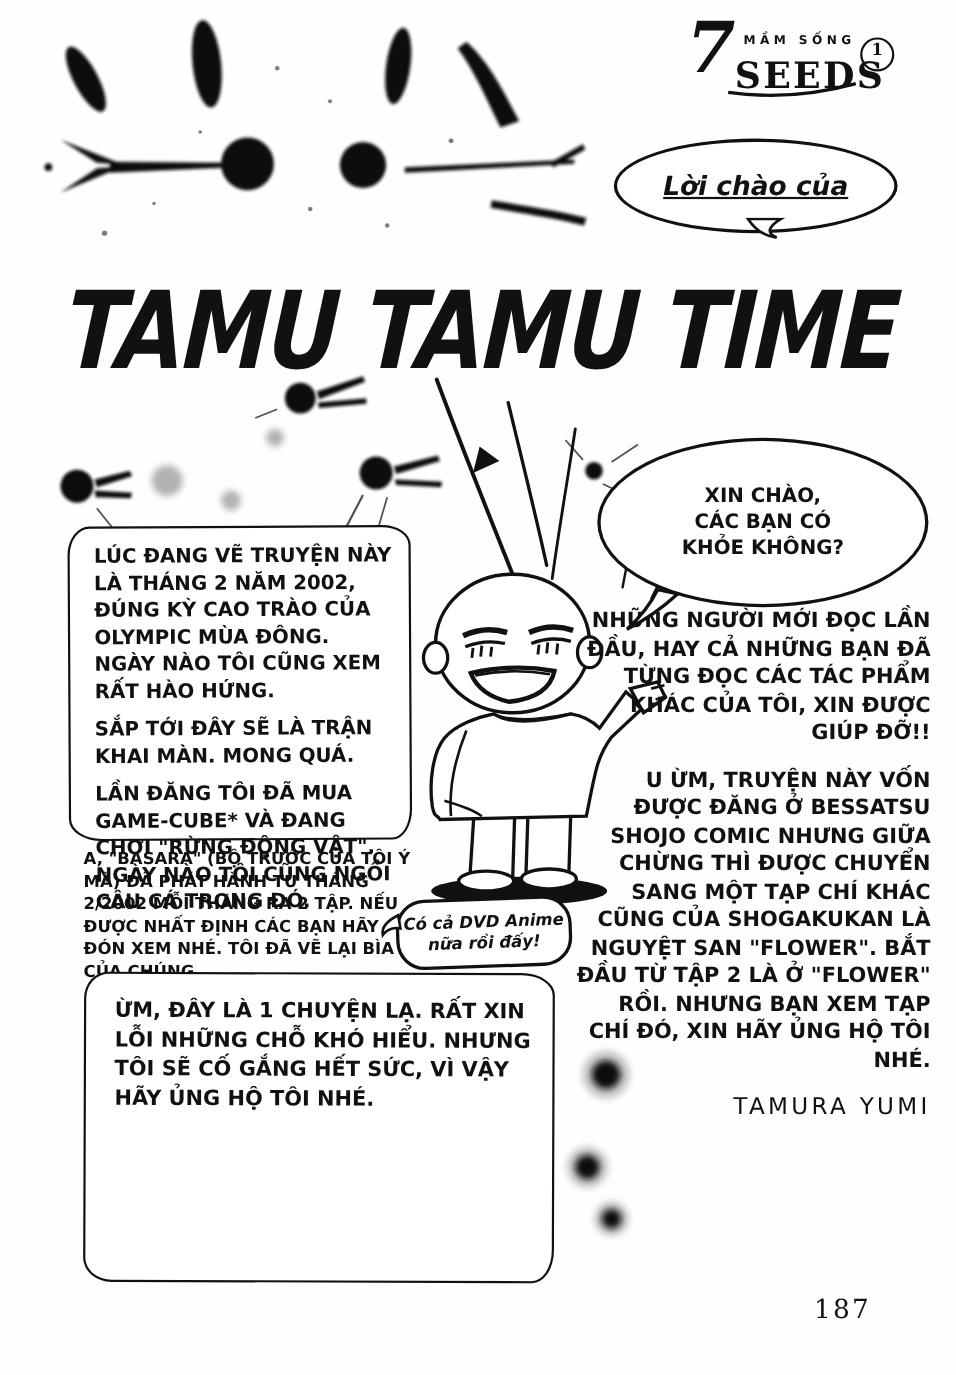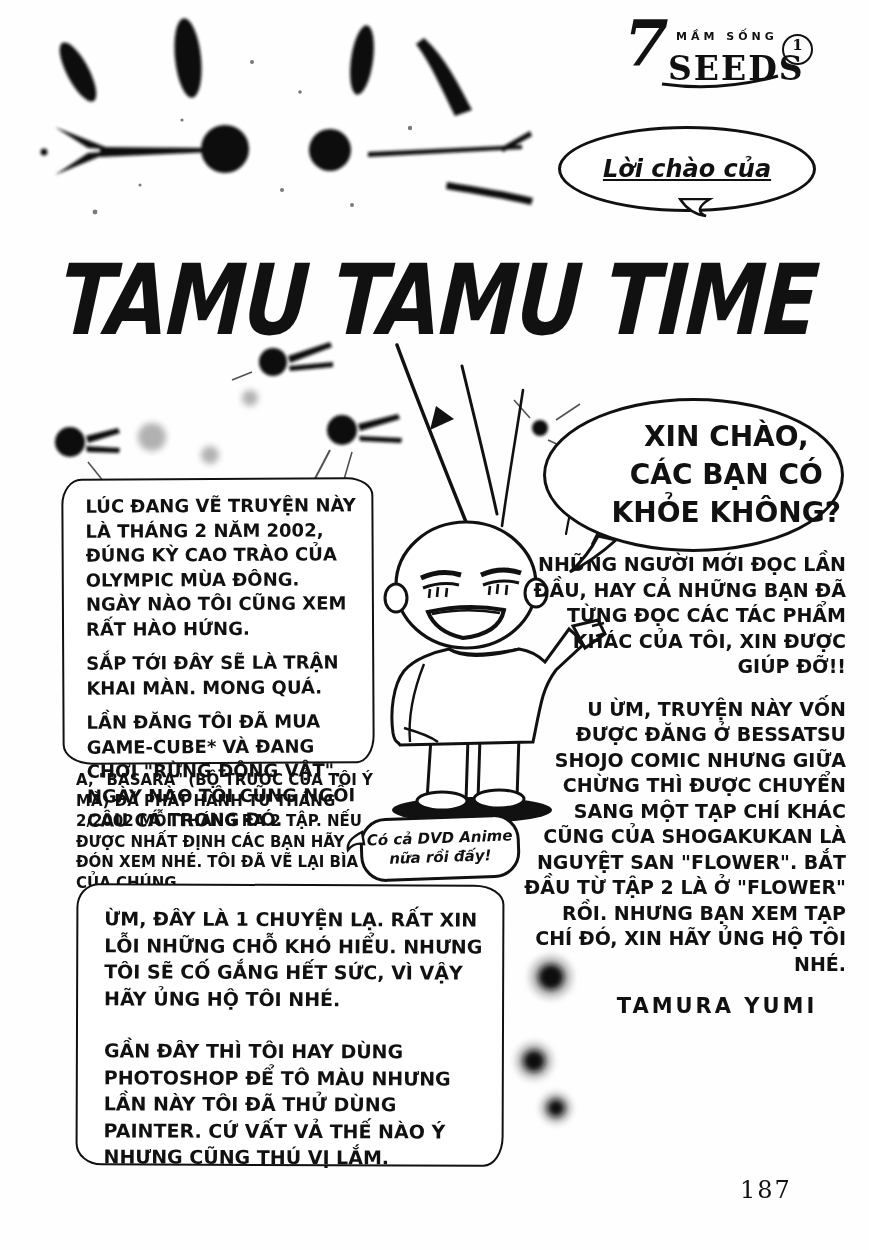--- a/index.html
+++ b/index.html
@@ -21,40 +21,40 @@
          font:italic 900 80px "DejaVu Sans",sans-serif;letter-spacing:-2px;
          transform:scaleY(1.22) skewX(-4deg);transform-origin:left top;}
 
   
   .bubble{position:absolute;background:#fff;border:3px solid #111;z-index:3;
           display:flex;align-items:center;justify-content:center;text-align:center;
           font-weight:bold;white-space:pre-line;}
   #greet-bubble{left:558px;top:126px;width:252px;height:80px;border-radius:50%;
                 font:italic bold 24px "DejaVu Sans",sans-serif;text-decoration:underline;}
   #hello-bubble{left:543px;top:398px;width:295px;height:148px;border-radius:50%;
-                font-size:28px;line-height:1.35;justify-content:flex-end;}
+                font-size:18px;line-height:1.35;}
   #dvd-bubble{left:360px;top:816px;width:154px;height:58px;border-radius:26px;
               font:italic bold 15px "DejaVu Sans",sans-serif;line-height:1.25;transform:rotate(-2deg);}
   .tail{position:absolute;z-index:4;}
 
   
   .handbox{position:absolute;border:2.6px solid #111;background:#fff;z-index:2;}
   #left-box{left:62px;top:478px;width:312px;height:286px;padding:14px 12px 0 22px;box-sizing:border-box;
             border-radius:20px 26px 18px 30px / 26px 18px 28px 20px;transform:rotate(-0.3deg);}
   #left-box p{margin:0 0 10px 0;font-size:18px;line-height:24.5px;font-weight:bold;}
   #bottom-box{left:76px;top:884px;width:428px;height:282px;padding:20px 16px 0 26px;box-sizing:border-box;
               border-radius:22px 30px 20px 26px / 24px 20px 30px 22px;transform:rotate(0.2deg);}
   #bottom-box p{margin:0 0 26px 0;font-size:19px;line-height:26.5px;font-weight:bold;}
 
   #footnote{left:76px;top:770px;width:305px;z-index:2;font-size:15px;line-height:20.5px;font-weight:bold;}
 
   #right-col{left:524px;top:552px;width:322px;z-index:2;text-align:right;}
   #right-col p{margin:0 0 17px 0;font-size:19px;line-height:25.5px;font-weight:bold;}
-  #right-col .signature{text-align:center;padding-left:64px;font-size:21px;letter-spacing:3px;
-                        font-weight:bold;margin-top:4px;}
+  #right-col .signature{text-align:right;padding-left:64px;font-size:21px;letter-spacing:3px;
+                        font-weight:normal;margin-top:4px;}
 
   #page-num{left:740px;top:1176px;z-index:2;font:24px "DejaVu Serif",serif;letter-spacing:2px;text-align:right;}
 </style>
 </head>
 <body>
 
 <div id="page">
 
   <svg class="decor" width="869" height="1250" viewBox="0 0 869 1250">
     <defs>
@@ -222,21 +222,20 @@
   <div id="dvd-bubble" class="bubble">
     <span>Có cả DVD Anime
 nữa rồi đấy!</span>
   </div>
   <svg class="tail" style="left:344px;top:830px;" width="22" height="24">
     <path d="M18 2 Q2 10 4 20 Q10 12 20 14 Z" fill="#fff" stroke="#111" stroke-width="2.4"></path>
   </svg>
 
   <div id="bottom-box" class="handbox">
     <p>ỪM, ĐÂY LÀ 1 CHUYỆN LẠ. RẤT XIN LỖI NHỮNG CHỖ KHÓ HIỂU. NHƯNG TÔI SẼ CỐ GẮNG HẾT SỨC, VÌ VẬY HÃY ỦNG HỘ TÔI NHÉ.</p>
-    <p>GẦN ĐÂY THÌ TÔI HAY DÙNG PHOTOSHOP ĐỂ TÔ MÀU NHƯNG LẦN NÀY TÔI ĐÃ THỬ DÙNG PAINTER. CỨ VẤT VẢ THẾ NÀO Ý NHƯNG CŨNG THÚ VỊ LẮM.</p>
   </div>
 
   <div id="right-col" class="abs">
     <p>NHỮNG NGƯỜI MỚI ĐỌC LẦN ĐẦU, HAY CẢ NHỮNG BẠN ĐÃ TỪNG ĐỌC CÁC TÁC PHẨM KHÁC CỦA TÔI, XIN ĐƯỢC GIÚP ĐỠ!!</p>
     <p>U ỪM, TRUYỆN NÀY VỐN ĐƯỢC ĐĂNG Ở BESSATSU SHOJO COMIC NHƯNG GIỮA CHỪNG THÌ ĐƯỢC CHUYỂN SANG MỘT TẠP CHÍ KHÁC CŨNG CỦA SHOGAKUKAN LÀ NGUYỆT SAN "FLOWER". BẮT ĐẦU TỪ TẬP 2 LÀ Ở "FLOWER" RỒI. NHƯNG BẠN XEM TẠP CHÍ ĐÓ, XIN HÃY ỦNG HỘ TÔI NHÉ.</p>
     <div class="signature">TAMURA YUMI</div>
   </div>
 
   <div id="page-num" class="abs">187</div>
 

